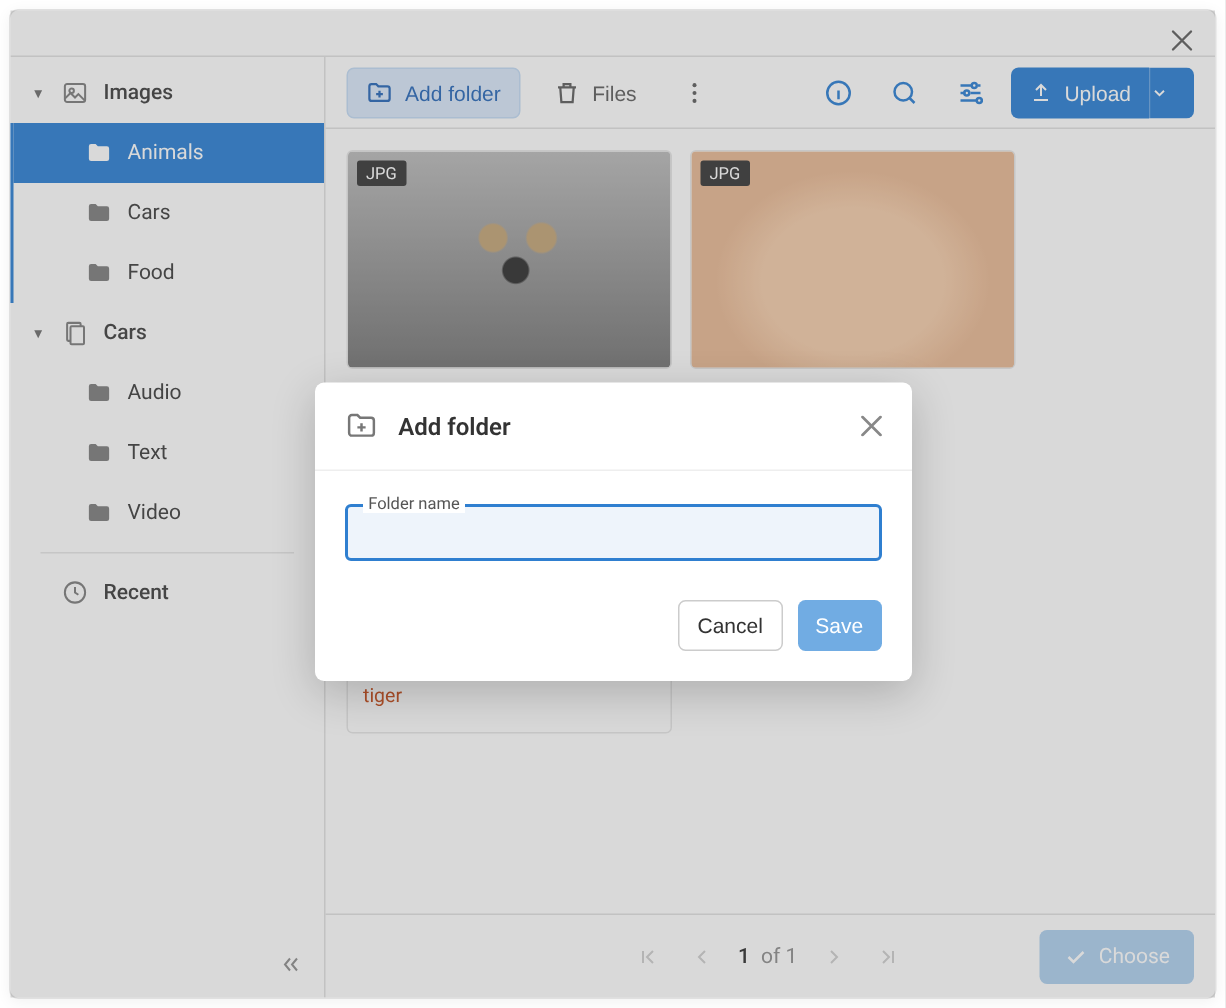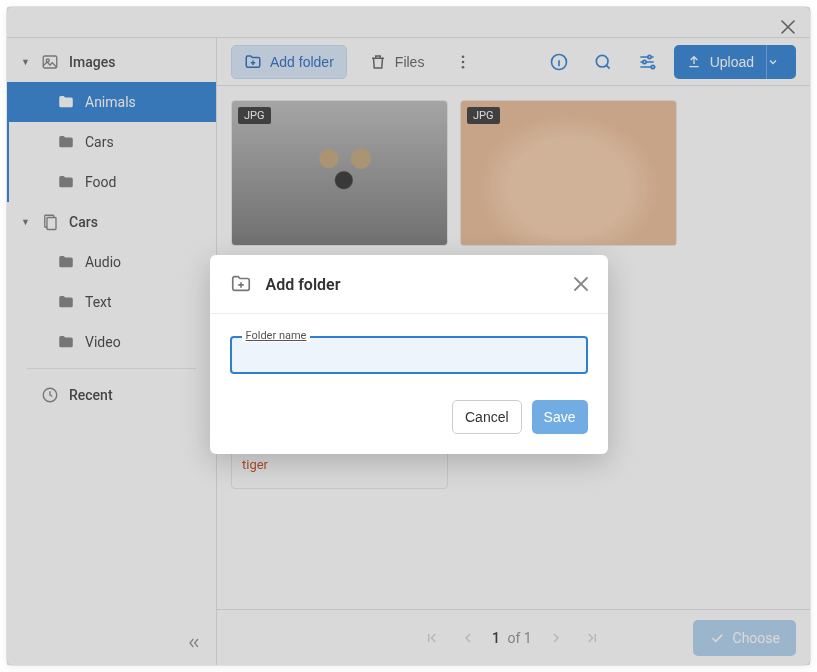--- a/index.html
+++ b/index.html
@@ -293,21 +293,20 @@
       height: 38px;
     }
     .field-label {
       position: absolute;
       top: -9px;
       left: 10px;
       background: #fff;
       padding: 0 4px;
       font-size: 11px;
       color: #555;
-      text-decoration: underline;
     }
     .field-input {
       width: 100%;
       height: 100%;
       border: none;
       background: transparent;
       outline: none;
       padding: 0 10px;
       font-size: 14px;
     }

